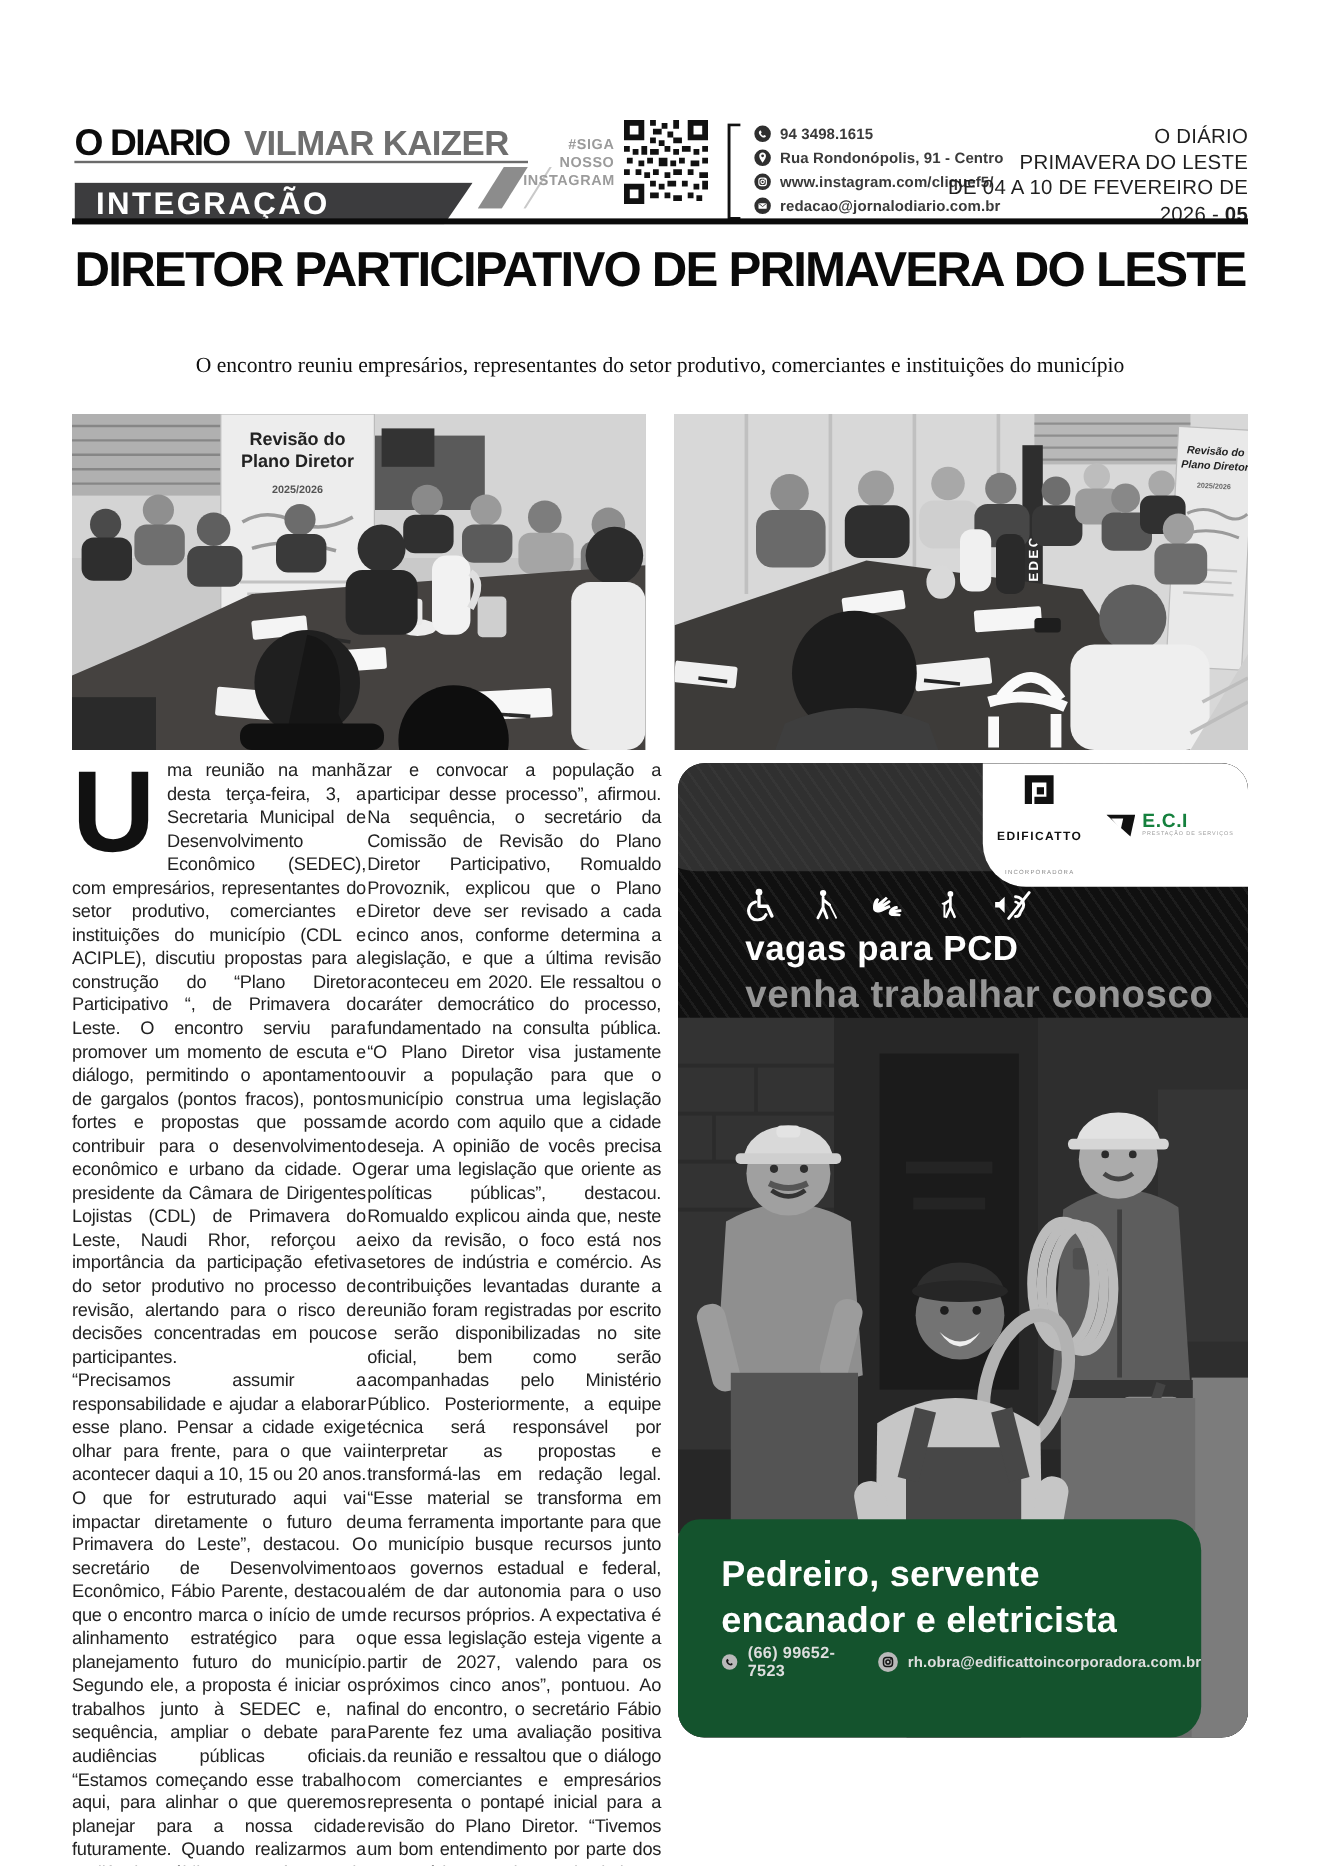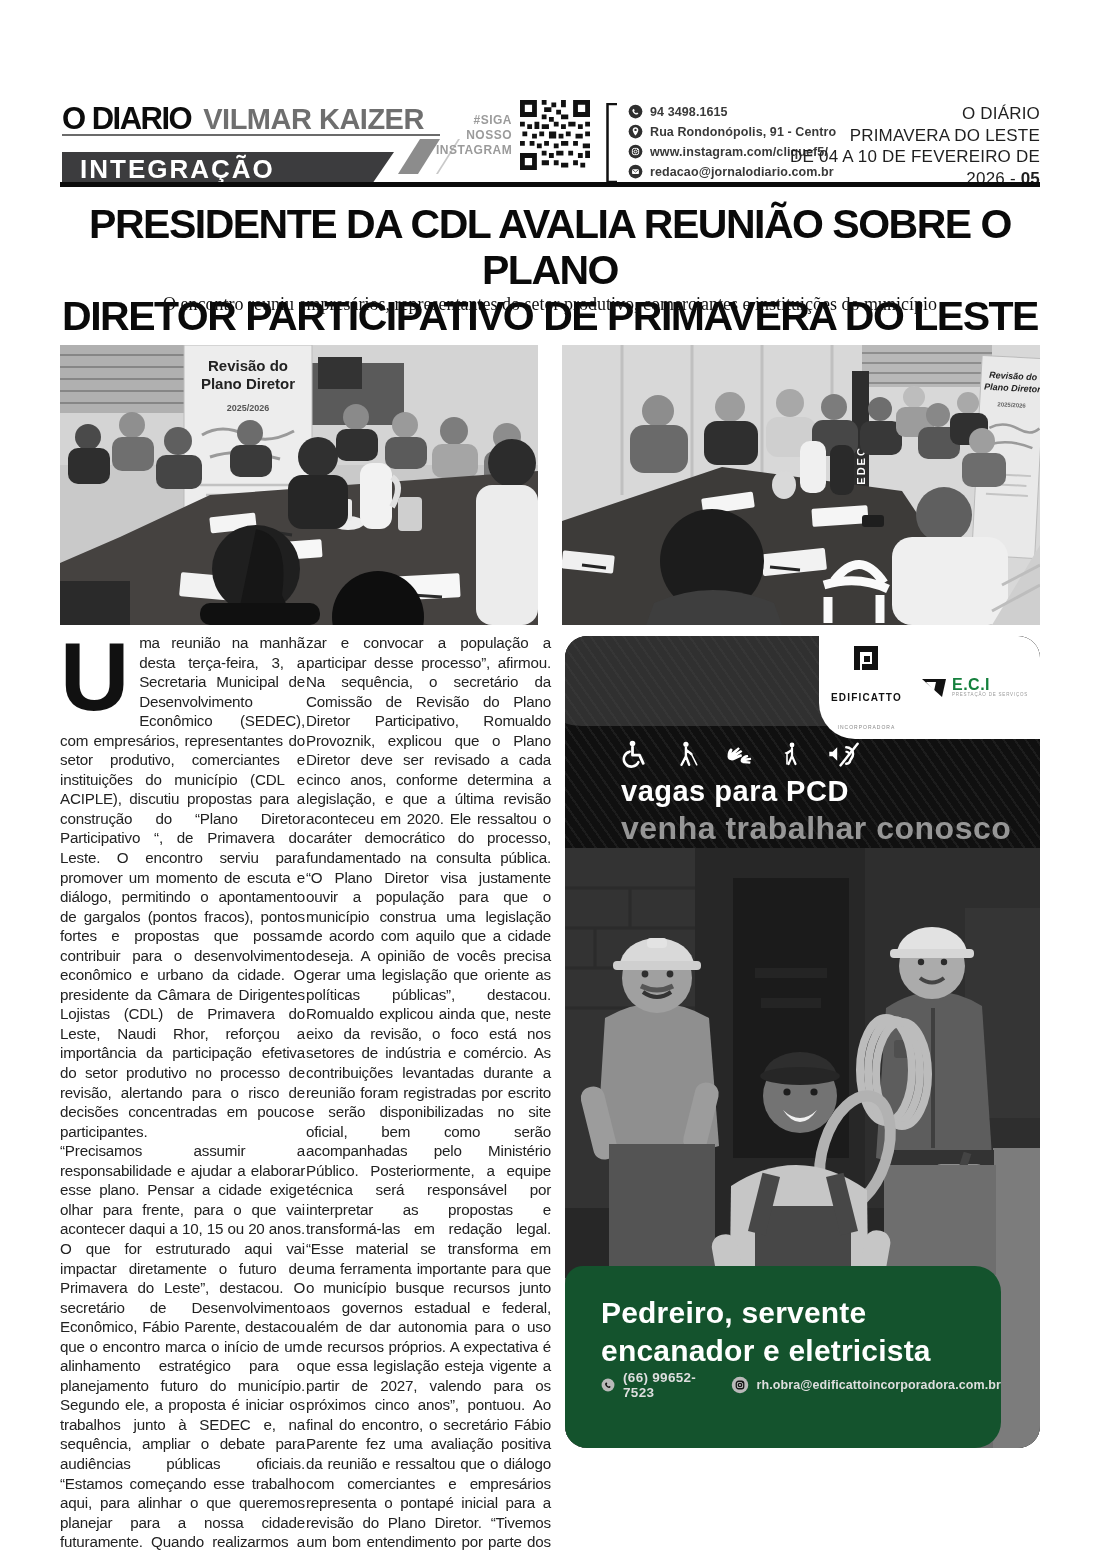--- a/index.html
+++ b/index.html
@@ -150,21 +150,20 @@
 <div class="abs edition">
   <div>O DIÁRIO</div>
   <div>PRIMAVERA DO LESTE</div>
   <div>DE 04 A 10 DE FEVEREIRO DE</div>
   <div><span>2026 - </span><b>05</b></div>
 </div>
 
 <div class="abs thick-rule"></div>
 
 <div class="abs headline">
-  <div>PRESIDENTE DA CDL AVALIA REUNIÃO SOBRE O PLANO</div>
   <div>DIRETOR PARTICIPATIVO DE PRIMAVERA DO LESTE</div>
 </div>
 <div class="abs subheadline">O encontro reuniu empresários, representantes do setor produtivo, comerciantes e instituições do município</div>
 
 <div class="abs photo photo-left">
   <svg width="478" height="280" viewBox="0 0 478 280">
     <rect width="478" height="280" fill="#c9c9c9"></rect>
     <rect width="478" height="120" fill="#d4d4d4"></rect>
     <rect x="0" y="0" width="180" height="68" fill="#b0b0b0"></rect>
     <g stroke="#868686" stroke-width="2">

